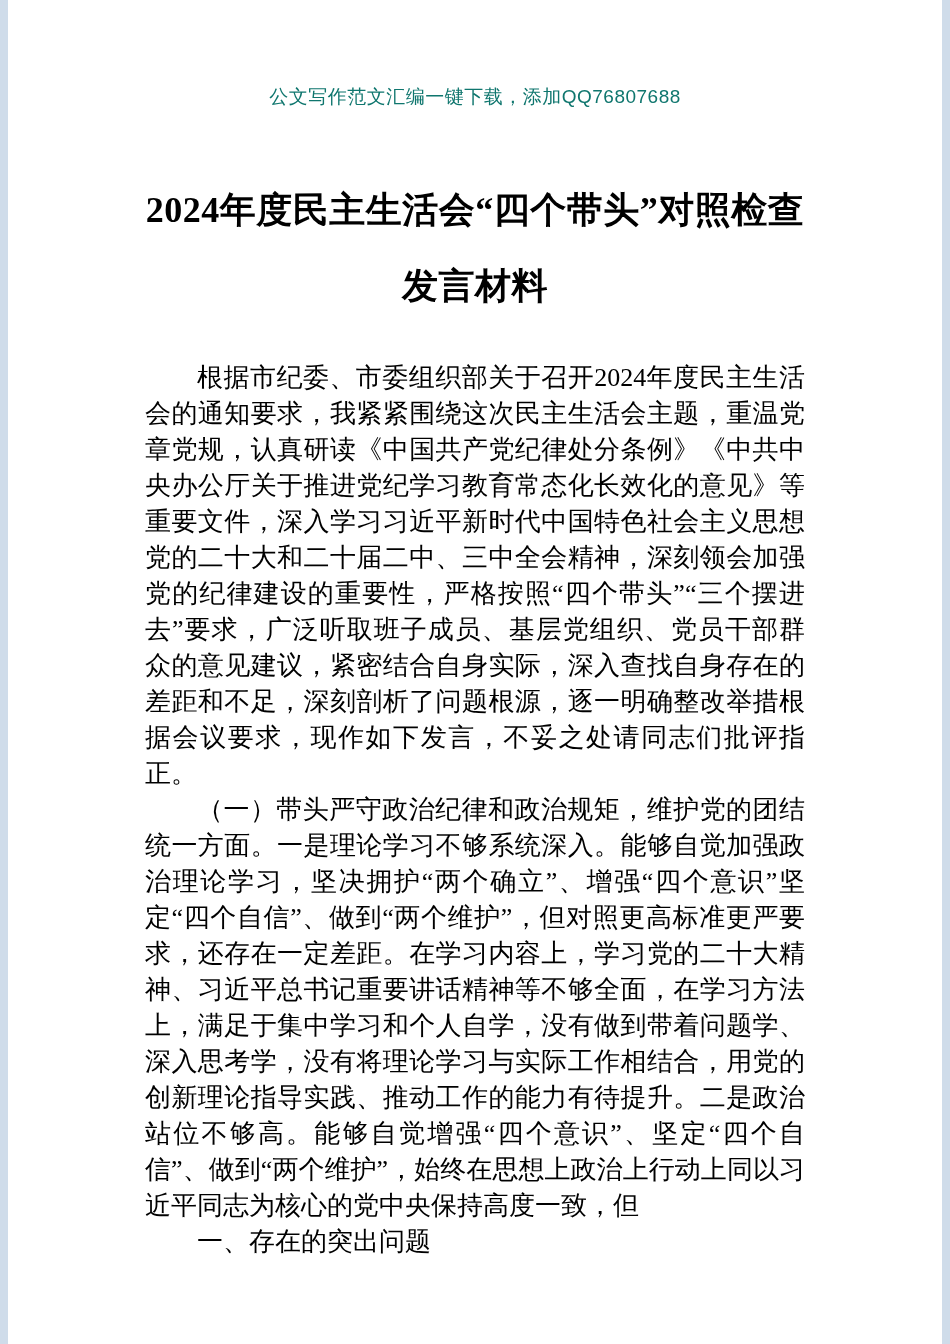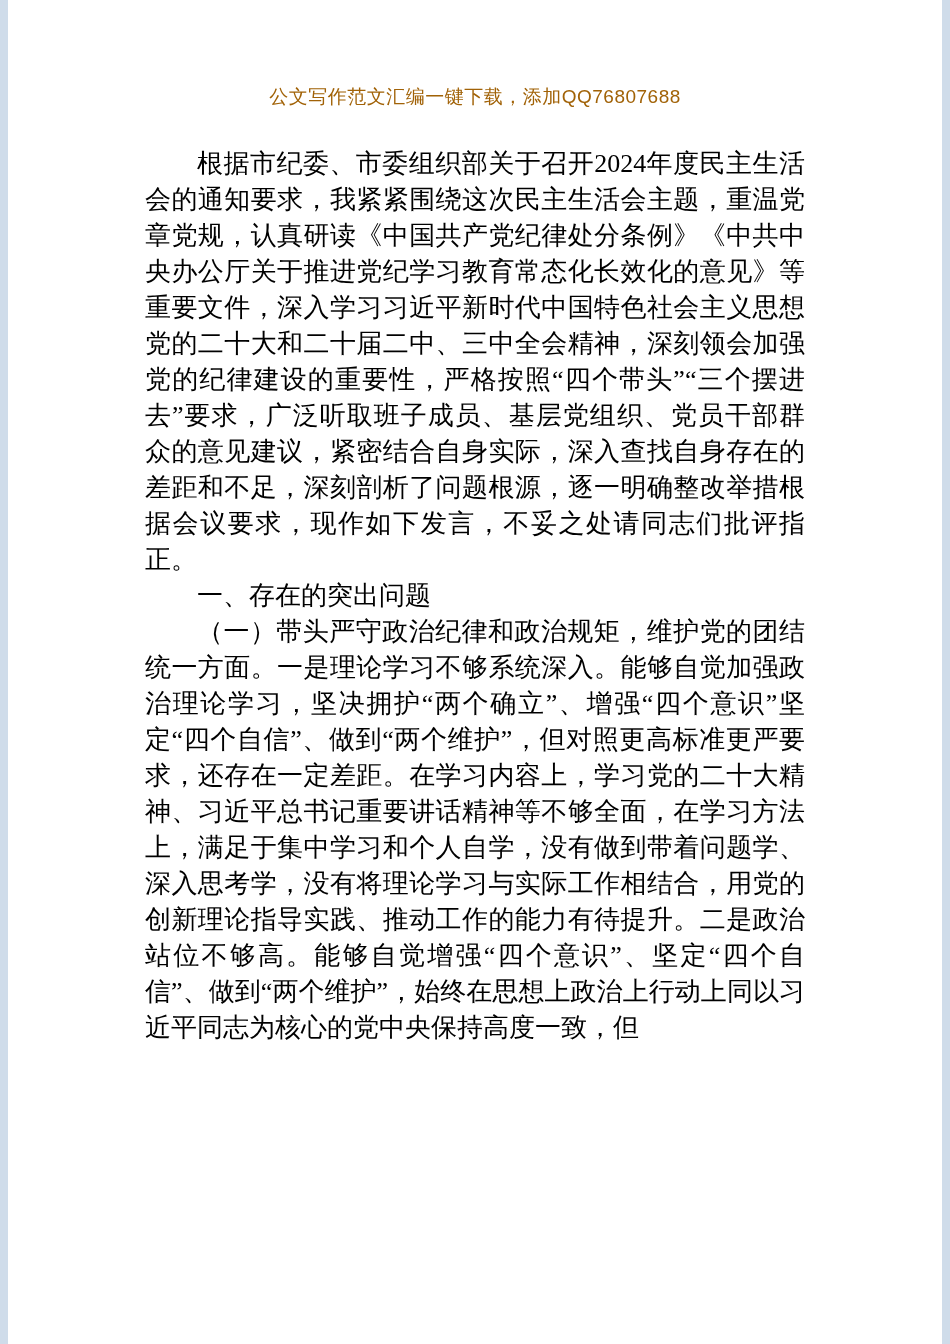--- a/index.html
+++ b/index.html
@@ -15,21 +15,21 @@
     top: 0;
     width: 934px;
     height: 1344px;
     background: #ffffff;
     padding: 0 137px;
     color: #000000;
   }
   .notice {
     padding-top: 84px;
     text-align: center;
-    color: #a16207;
+    color: #0f766e;
     font-size: 19px;
     font-family: "Liberation Sans", "DejaVu Sans", sans-serif;
     letter-spacing: 0.5px;
     white-space: nowrap;
   }
   .doc-title {
     margin-top: 62px;
     text-align: center;
     font-size: 36px;
     font-weight: 700;
@@ -46,21 +46,22 @@
   .para-first { margin-top: 36px; }
 </style>
 </head>
 <body>
 
 <div class="viewer">
   <div class="page">
 
     <div class="notice">公文写作范文汇编一键下载，添加QQ76807688</div>
 
+    <h1 class="doc-title">2024年度民主生活会“四个带头”对照检查发言材料</h1>
 
     <p class="para para-first">根据市纪委、市委组织部关于召开2024年度民主生活会的通知要求，我紧紧围绕这次民主生活会主题，重温党章党规，认真研读《中国共产党纪律处分条例》《中共中央办公厅关于推进党纪学习教育常态化长效化的意见》等重要文件，深入学习习近平新时代中国特色社会主义思想党的二十大和二十届二中、三中全会精神，深刻领会加强党的纪律建设的重要性，严格按照“四个带头”“三个摆进去”要求，广泛听取班子成员、基层党组织、党员干部群众的意见建议，紧密结合自身实际，深入查找自身存在的差距和不足，深刻剖析了问题根源，逐一明确整改举措根据会议要求，现作如下发言，不妥之处请同志们批评指正。</p>
 
+    <p class="para">（一）带头严守政治纪律和政治规矩，维护党的团结统一方面。一是理论学习不够系统深入。能够自觉加强政治理论学习，坚决拥护“两个确立”、增强“四个意识”坚定“四个自信”、做到“两个维护”，但对照更高标准更严要求，还存在一定差距。在学习内容上，学习党的二十大精神、习近平总书记重要讲话精神等不够全面，在学习方法上，满足于集中学习和个人自学，没有做到带着问题学、深入思考学，没有将理论学习与实际工作相结合，用党的创新理论指导实践、推动工作的能力有待提升。二是政治站位不够高。能够自觉增强“四个意识”、坚定“四个自信”、做到“两个维护”，始终在思想上政治上行动上同以习近平同志为核心的党中央保持高度一致，但</p>
+
     <p class="para">一、存在的突出问题</p>
-
-    <p class="para">（一）带头严守政治纪律和政治规矩，维护党的团结统一方面。一是理论学习不够系统深入。能够自觉加强政治理论学习，坚决拥护“两个确立”、增强“四个意识”坚定“四个自信”、做到“两个维护”，但对照更高标准更严要求，还存在一定差距。在学习内容上，学习党的二十大精神、习近平总书记重要讲话精神等不够全面，在学习方法上，满足于集中学习和个人自学，没有做到带着问题学、深入思考学，没有将理论学习与实际工作相结合，用党的创新理论指导实践、推动工作的能力有待提升。二是政治站位不够高。能够自觉增强“四个意识”、坚定“四个自信”、做到“两个维护”，始终在思想上政治上行动上同以习近平同志为核心的党中央保持高度一致，但</p>
 
   </div>
 </div>
 
 </body></html>

